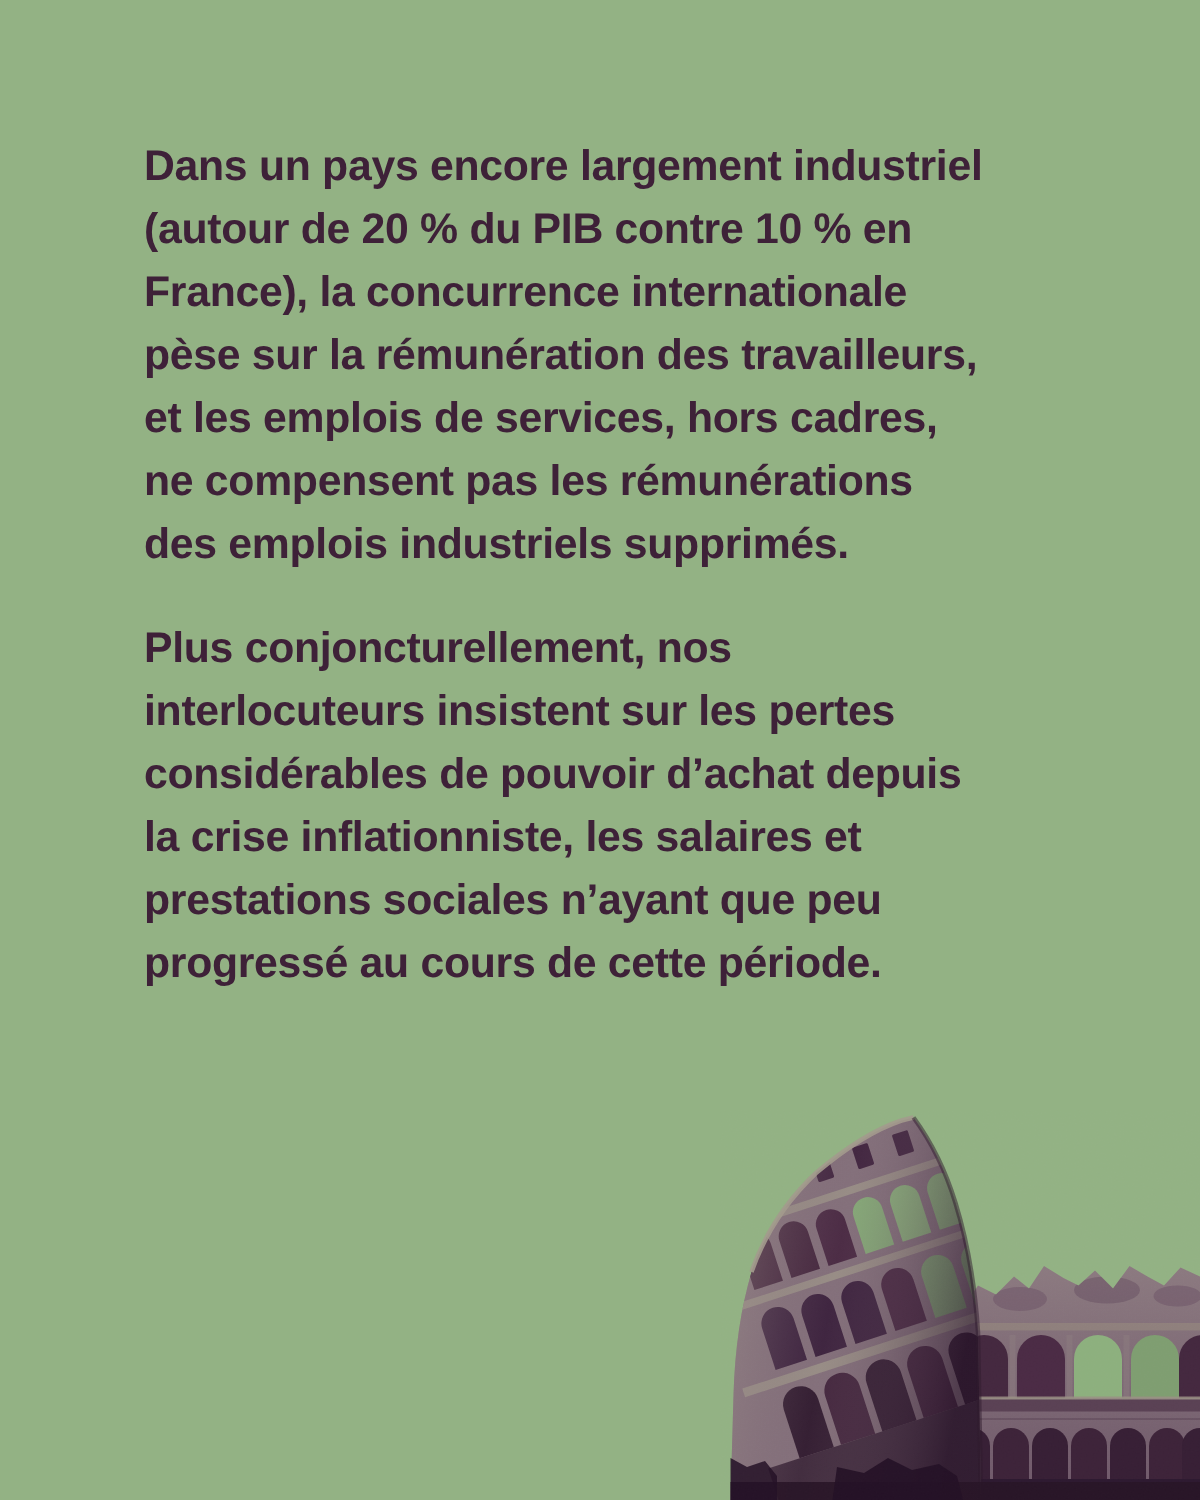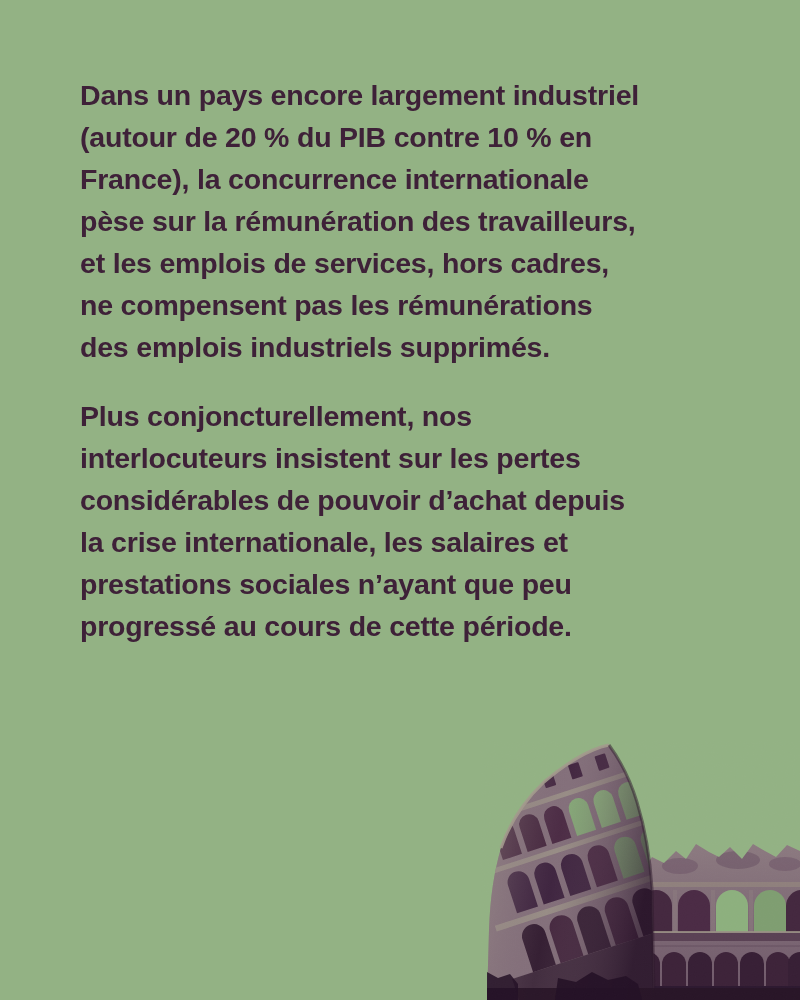--- a/index.html
+++ b/index.html
@@ -21,21 +21,21 @@
     left: 80px;
     top: 74px;
     width: 680px;
     color: #3e2138;
     font-weight: 700;
     font-size: 28.5px;
     line-height: 42px;
     letter-spacing: -0.2px;
   }
   .article p {
-    margin: 0;
+    margin: 16px;
     white-space: pre; 
   }
   .article p + p {
     margin-top: 27px;
   }
   .illustration {
     position: absolute;
     right: 0;
     bottom: 0;
     width: 320px;
@@ -52,21 +52,21 @@
     <p>Dans un pays encore largement industriel
 (autour de 20 % du PIB contre 10 % en
 France), la concurrence internationale
 pèse sur la rémunération des travailleurs,
 et les emplois de services, hors cadres,
 ne compensent pas les rémunérations
 des emplois industriels supprimés.</p>
     <p>Plus conjoncturellement, nos
 interlocuteurs insistent sur les pertes
 considérables de pouvoir d’achat depuis
-la crise internationale, les salaires et
+la crise inflationniste, les salaires et
 prestations sociales n’ayant que peu
 progressé au cours de cette période.</p>
   </main>
 
   <svg class="illustration" viewBox="0 0 320 260" width="320" height="260" aria-hidden="true">
     <defs>
       <clipPath id="towerClip">
         <path d="M 7 260 L 9 190 C 10 158 14 132 21 108 C 30 82 45 60 64 42 C 83 26 103 13 121 7 L 129 5 C 140 20 150 39 157 62 C 165 88 170 117 172 148 L 174 260 Z"></path>
       </clipPath>
       <clipPath id="lowClip">

